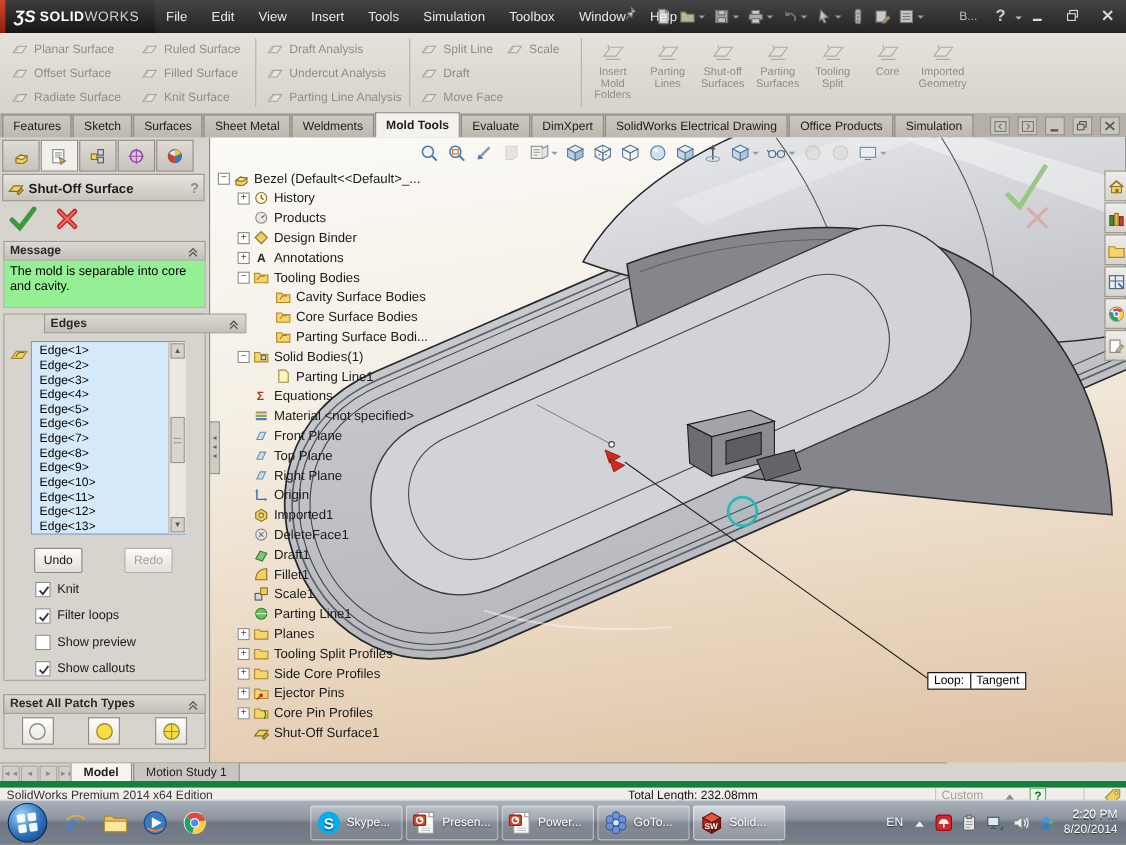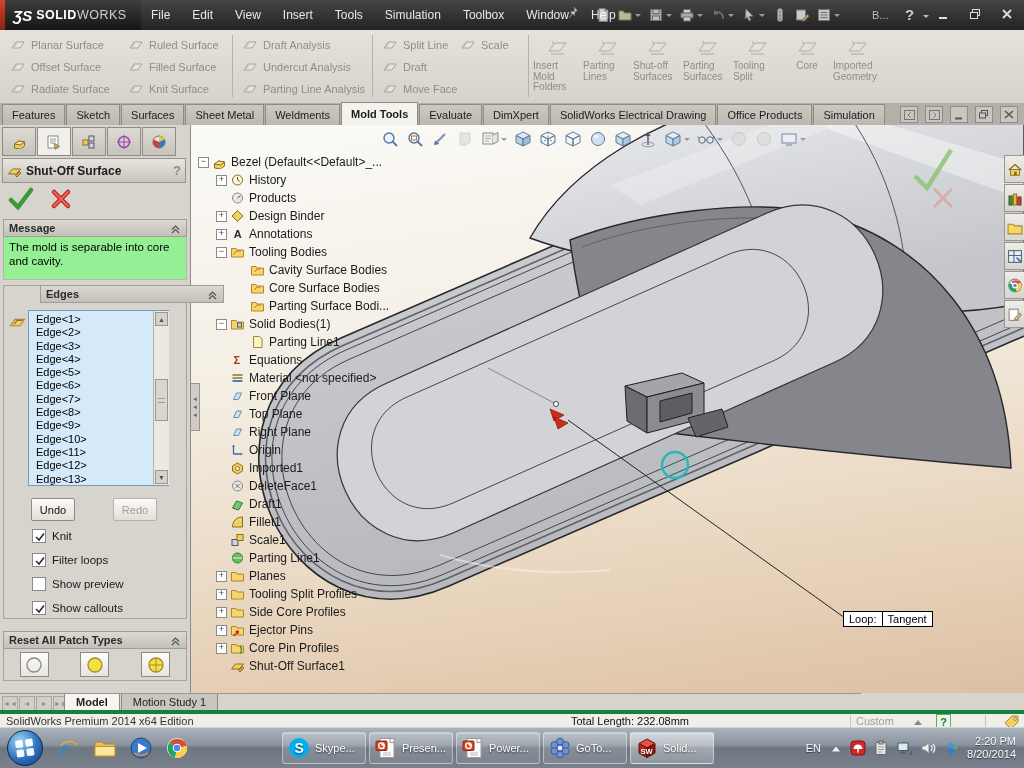--- a/index.html
+++ b/index.html
@@ -24,21 +24,21 @@
   #help-caret{position:absolute;left:922px;top:13px;}
   #win-controls{position:absolute;right:4px;top:4px;display:flex;gap:6px;}
   .wbtn{width:26px;height:20px;display:flex;align-items:center;justify-content:center;}
 
   
   #ribbon{position:absolute;left:0;top:30px;width:1024px;height:73px;background:linear-gradient(#e5e2dc,#d6d3cc);border-bottom:1px solid #a7a39b;}
   .rib-col{position:absolute;top:4px;display:flex;flex-direction:column;}
   .rib-item{display:flex;align-items:center;gap:5px;font-size:11px;color:#8e8d88;height:22px;padding:0 4px;white-space:nowrap;}
   .rib-sep{position:absolute;top:5px;width:1px;height:62px;background:#b5b2aa;}
   #big-row{position:absolute;left:532px;top:2px;display:flex;}
-  .big-btn{width:48px;padding:1px 1px 0 1px;display:flex;flex-direction:column;align-items:center;font-size:10px;color:#8e8d88;line-height:10.5px;}
+  .big-btn{width:48px;padding:1px 1px 0 1px;display:flex;flex-direction:column;align-items:center;font-size:10px;color:#8e8d88;text-align:center;line-height:10.5px;}
   .big-btn .bicon{height:28px;display:flex;align-items:center;opacity:.8;}
 
   
   #tabbar{position:absolute;left:0;top:103px;width:1024px;height:22px;background:#b4b0a8;}
   #ctabs{position:absolute;left:2px;top:0;display:flex;height:22px;align-items:flex-end;}
   .ctab{height:20px;line-height:20px;padding:0 9px;font-size:11px;color:#1d1d1d;background:linear-gradient(#cdc9c1,#bcb8b0);border:1px solid #8f8b83;border-bottom:none;margin-right:1px;white-space:nowrap;}
   .ctab.active{background:#f4f2ec;font-weight:bold;height:22px;line-height:22px;}
   #docwin-controls{position:absolute;right:6px;top:3px;display:flex;gap:7px;align-items:center;}
   .dwbtn{width:16px;height:15px;display:flex;align-items:center;justify-content:center;background:#c9c6bf;border:1px solid #918d85;}
 
@@ -96,21 +96,21 @@
 
   
   #doctabs{position:absolute;left:0;top:693px;width:861px;height:17px;background:#d7d4ce;border-top:1px solid #9b978f;box-sizing:border-box;}
   #dnav{position:absolute;left:2px;top:2px;display:flex;gap:1px;}
   .dnavb{width:14px;height:13px;background:#d2cfc8;border:1px solid #aaa69e;color:#8e8a82;font-size:7px;display:flex;align-items:center;justify-content:center;}
   #dtabs{position:absolute;left:64px;top:0;display:flex;}
   .dtab{height:16px;line-height:16px;padding:0 11px;font-size:11px;border:1px solid #8f8b84;border-top:none;background:#c9c6bf;color:#222;margin-right:1px;}
   .dtab.active{background:#f7f5f0;font-weight:bold;}
 
   
-  #statusbar{position:absolute;left:0;top:710px;width:1024px;height:17px;background:#f0eee8;border-top:4px solid #15803d;box-sizing:border-box;font-size:11px;color:#333;}
+  #statusbar{position:absolute;left:0;top:710px;width:1024px;height:17px;background:#f0eee8;border-top:6px solid #15803d;box-sizing:border-box;font-size:11px;color:#333;}
   #sb-left{position:absolute;left:6px;top:1px;}
   #sb-center{position:absolute;left:440px;top:1px;width:380px;text-align:center;color:#111;}
   #sb-custom{position:absolute;left:856px;top:1px;color:#a3a09a;}
   #sb-custarrow{position:absolute;left:914px;top:6px;width:0;height:0;border-left:4px solid transparent;border-right:4px solid transparent;border-bottom:5px solid #8e8a84;}
   #sb-help{position:absolute;left:936px;top:0px;width:13px;height:14px;background:#e8f5e8;border:1px solid #6aa86a;color:#1a7a1a;font-weight:bold;font-size:11px;text-align:center;line-height:14px;}
   #sb-tag{position:absolute;right:5px;top:0px;}
   .sb-sep{position:absolute;top:1px;width:1px;height:15px;background:#c8c5be;}
 
   
   #taskbar{position:absolute;left:0;top:727px;width:1024px;height:41px;background:linear-gradient(180deg,#aab2bc 0%,#8b939e 42%,#6e7681 50%,#78808b 100%);border-top:1px solid #cdd4db;box-sizing:border-box;}

